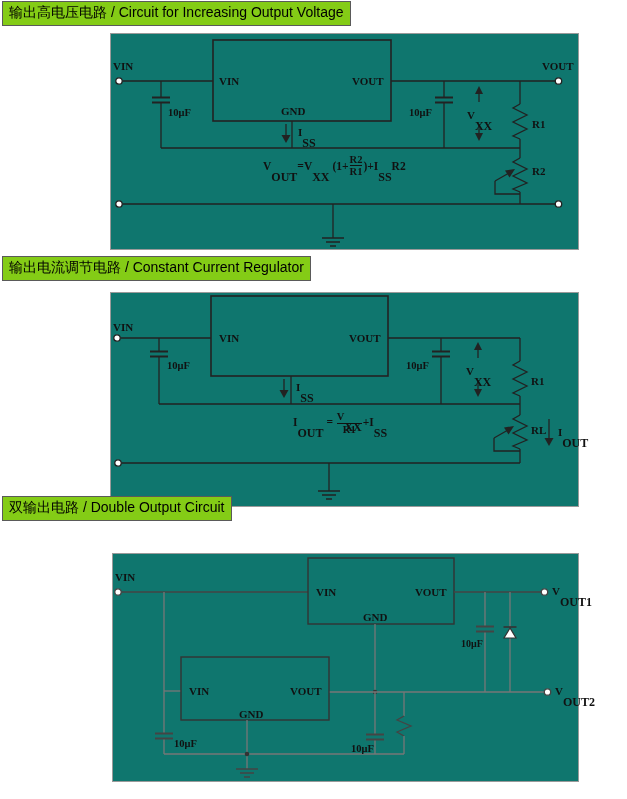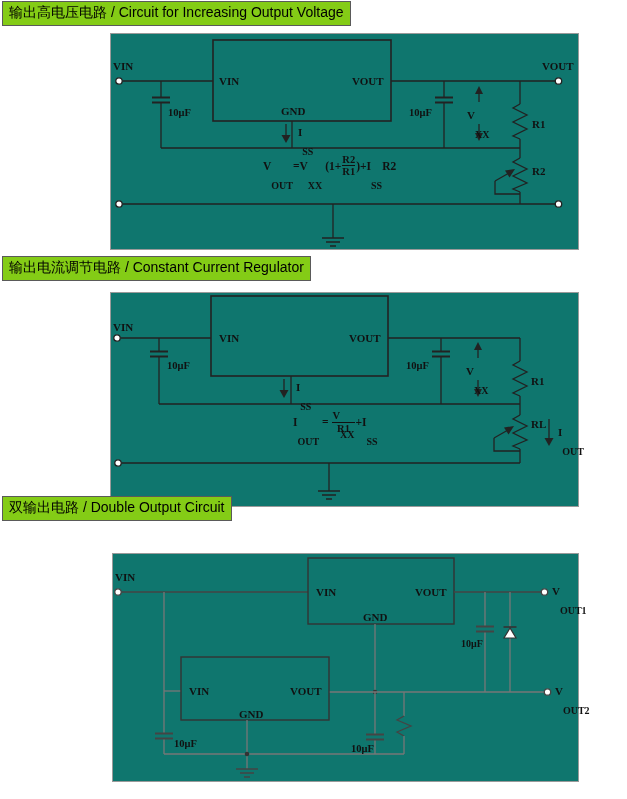--- a/index.html
+++ b/index.html
@@ -2,21 +2,21 @@
 <html><head>
 <meta charset="utf-8">
 <style>
   html,body{margin:0;padding:0;background:#ffffff;}
   body{width:627px;height:799px;position:relative;font-family:"Liberation Serif",serif;color:#111;}
   .heading{position:absolute;border:1px solid #5a5a5a;background:#84cc16;padding:2px 6px 3px 6px;
            font-family:"Liberation Sans",sans-serif;font-size:14px;color:#000;white-space:nowrap;}
   .panel{position:absolute;border:1px solid #9a9a9a;background:#0f766e;}
   .panel svg{position:absolute;left:0;top:0;}
   .lbl{position:absolute;font-weight:bold;font-size:11px;line-height:1.1;white-space:nowrap;color:#111;}
-  .lbl sub, .formula sub{font-size:10px;vertical-align:baseline;position:relative;top:19px;letter-spacing:0;margin-top:45px;}
+  .lbl sub, .formula sub{font-size:12px;vertical-align:baseline;position:relative;top:11px;letter-spacing:0;margin-top:45px;}
   .formula{position:absolute;font-weight:bold;font-size:11.5px;white-space:nowrap;color:#111;}
   .frac{display:inline-block;text-align:center;vertical-align:middle;font-size:10.5px;margin:0 1px;position:relative;top:-1px;}
   .frac .num{display:block;line-height:1.05;}
   .frac .den{display:block;border-top:1.3px solid #111;line-height:1.15;}
 </style>
 </head>
 <body>
 
 <div class="heading" style="left:2px;top:1px;">输出高电压电路  / Circuit for Increasing Output Voltage</div>
 
@@ -111,21 +111,21 @@
     </g>
   </svg>
   <div class="lbl" style="left:2px;top:28px;">VIN</div>
   <div class="lbl" style="left:108px;top:39px;">VIN</div>
   <div class="lbl" style="left:238px;top:39px;">VOUT</div>
   <div class="lbl" style="left:56px;top:67px;font-size:10.5px;">10μF</div>
   <div class="lbl" style="left:295px;top:67px;font-size:10.5px;">10μF</div>
   <div class="lbl" style="left:185px;top:88px;"><span>I</span><sub>SS</sub></div>
   <div class="lbl" style="left:355px;top:72px;"><span>V</span><sub>XX</sub></div>
   <div class="lbl" style="left:420px;top:82px;">R1</div>
-  <div class="lbl" style="left:420px;top:125px;text-align:center;">RL</div>
+  <div class="lbl" style="left:420px;top:131px;text-align:center;">RL</div>
   <div class="lbl" style="left:447px;top:133px;"><span>I</span><sub>OUT</sub></div>
   <div class="formula" style="left:182px;top:118px;">
     <span>I</span><sub>OUT</sub><span> = </span><span class="frac"><span class="num"><span>V</span><sub>XX</sub></span><span class="den">R1</span></span><span>+I</span><sub>SS</sub>
   </div>
 </div>
 
 <div class="heading" style="left:2px;top:496px;">双输出电路  / Double Output Circuit</div>
 
 <div class="panel" style="left:112px;top:553px;width:465px;height:227px;">
   <svg width="465" height="227" viewBox="0 0 465 227">

